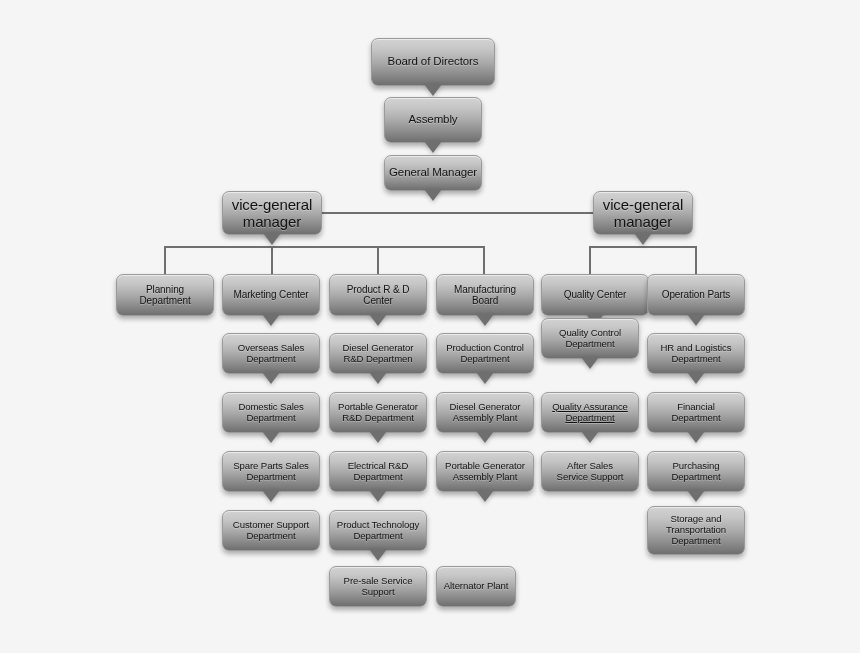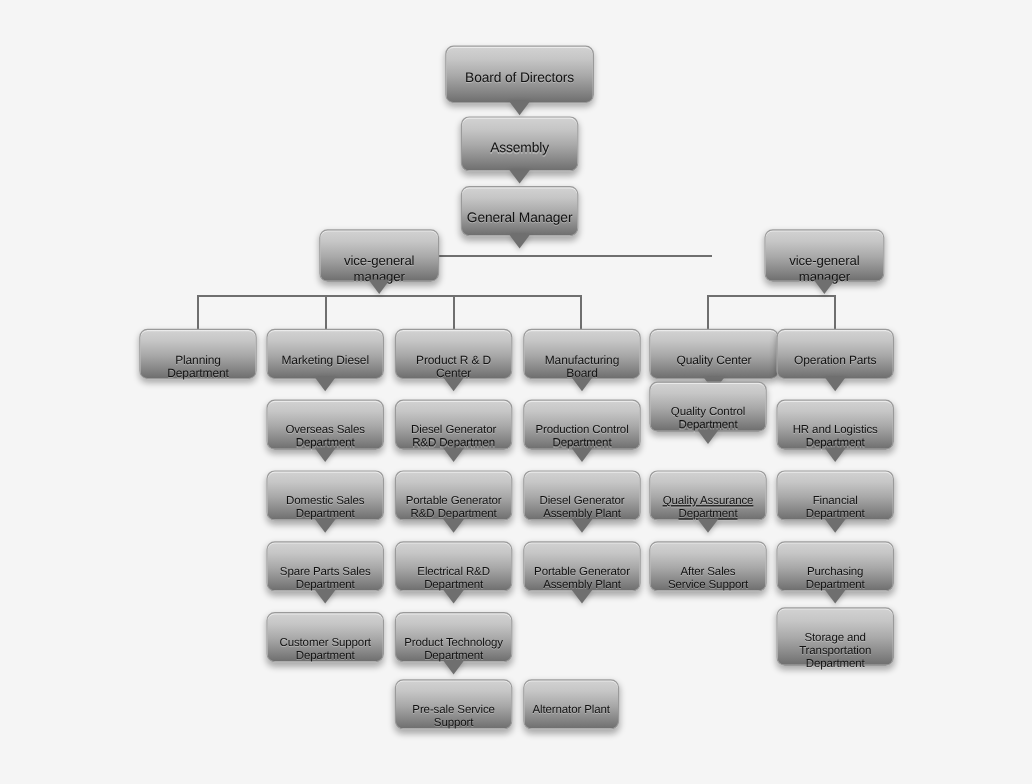--- a/index.html
+++ b/index.html
@@ -28,28 +28,29 @@
     pointer-events: none;
   }
   .node {
     position: absolute;
     box-sizing: border-box;
     border-radius: 7px;
     background: linear-gradient(to bottom, #d2d2d2 0%, #c6c6c6 22%, #a9a9a9 52%, #8a8a8a 78%, #6f6f6f 100%);
     border: 1px solid #9a9a9a;
     color: #111111;
     display: flex;
+    align-items: center;
     justify-content: center;
     text-align: center;
     line-height: 1.14;
     letter-spacing: -0.1px;
     box-shadow: 0 3px 5px rgba(0,0,0,0.30), inset 0 1px 0 rgba(255,255,255,0.55);
     text-shadow: 0 1px 0 rgba(255,255,255,0.30);
     z-index: 3;
-    padding: 20px 4px;
+    padding: 8px 4px;
     white-space: pre-line;
   }
   .node .label {
     display: block;
     width: 100%;
   }
   
   .node.has-tail::after {
     content: "";
     position: absolute;
@@ -58,21 +59,21 @@
     margin-left: -9px;
     width: 0;
     height: 0;
     border-left: 9px solid transparent;
     border-right: 9px solid transparent;
     border-top: 12px solid #6f6f6f;
     filter: drop-shadow(0 2px 2px rgba(0,0,0,0.22));
     z-index: 2;
   }
   .lvl-1 { font-size: 11.5px; }
-  .lvl-2 { font-size: 11px; margin-left: 44px; }
+  .lvl-2 { font-size: 15px; }
   .lvl-3 { font-size: 10px; }
   .lvl-4 { font-size: 9.6px; }
 </style>
 </head>
 <body>
 
 <div id="chart-root">
   <svg id="connectors" width="860" height="653" viewBox="0 0 860 653" xmlns="http://www.w3.org/2000/svg">
     <g fill="none" stroke="#6f6f6f" stroke-width="1.6" shape-rendering="crispEdges">
       <path d="M 322 213 L 593 213"></path>
@@ -85,21 +86,21 @@
 
 <div class="node lvl-1 has-tail" style="left: 371px; top: 38px; width: 124px; height: 48px;"><span class="label">Board of Directors</span></div>
     <div class="node lvl-1 has-tail" style="left: 384px; top: 97px; width: 98px; height: 46px;"><span class="label">Assembly</span></div>
     <div class="node lvl-1 has-tail" style="left: 384px; top: 155px; width: 98px; height: 36px;"><span class="label">General Manager</span></div>
     <div class="node lvl-2 has-tail" style="left: 222px; top: 191px; width: 100px; height: 44px;"><span class="label">vice-general
 manager</span></div>
     <div class="node lvl-2 has-tail" style="left: 593px; top: 191px; width: 100px; height: 44px;"><span class="label">vice-general
 manager</span></div>
     <div class="node lvl-3" style="left: 116px; top: 274px; width: 98px; height: 42px;"><span class="label">Planning
 Department</span></div>
-    <div class="node lvl-3 has-tail" style="left: 222px; top: 274px; width: 98px; height: 42px;"><span class="label">Marketing Diesel</span></div>
+    <div class="node lvl-3 has-tail" style="left: 222px; top: 274px; width: 98px; height: 42px;"><span class="label">Marketing Center</span></div>
     <div class="node lvl-3 has-tail" style="left: 329px; top: 274px; width: 98px; height: 42px;"><span class="label">Product R &amp; D
 Center</span></div>
     <div class="node lvl-3 has-tail" style="left: 436px; top: 274px; width: 98px; height: 42px;"><span class="label">Manufacturing
 Board</span></div>
     <div class="node lvl-3 has-tail" style="left: 541px; top: 274px; width: 108px; height: 42px;"><span class="label">Quality Center</span></div>
     <div class="node lvl-3 has-tail" style="left: 647px; top: 274px; width: 98px; height: 42px;"><span class="label">Operation Parts</span></div>
     <div class="node lvl-4 has-tail" style="left: 222px; top: 333px; width: 98px; height: 41px;"><span class="label">Overseas Sales
 Department</span></div>
     <div class="node lvl-4 has-tail" style="left: 329px; top: 333px; width: 98px; height: 41px;"><span class="label">Diesel Generator
 R&amp;D Departmen</span></div>

